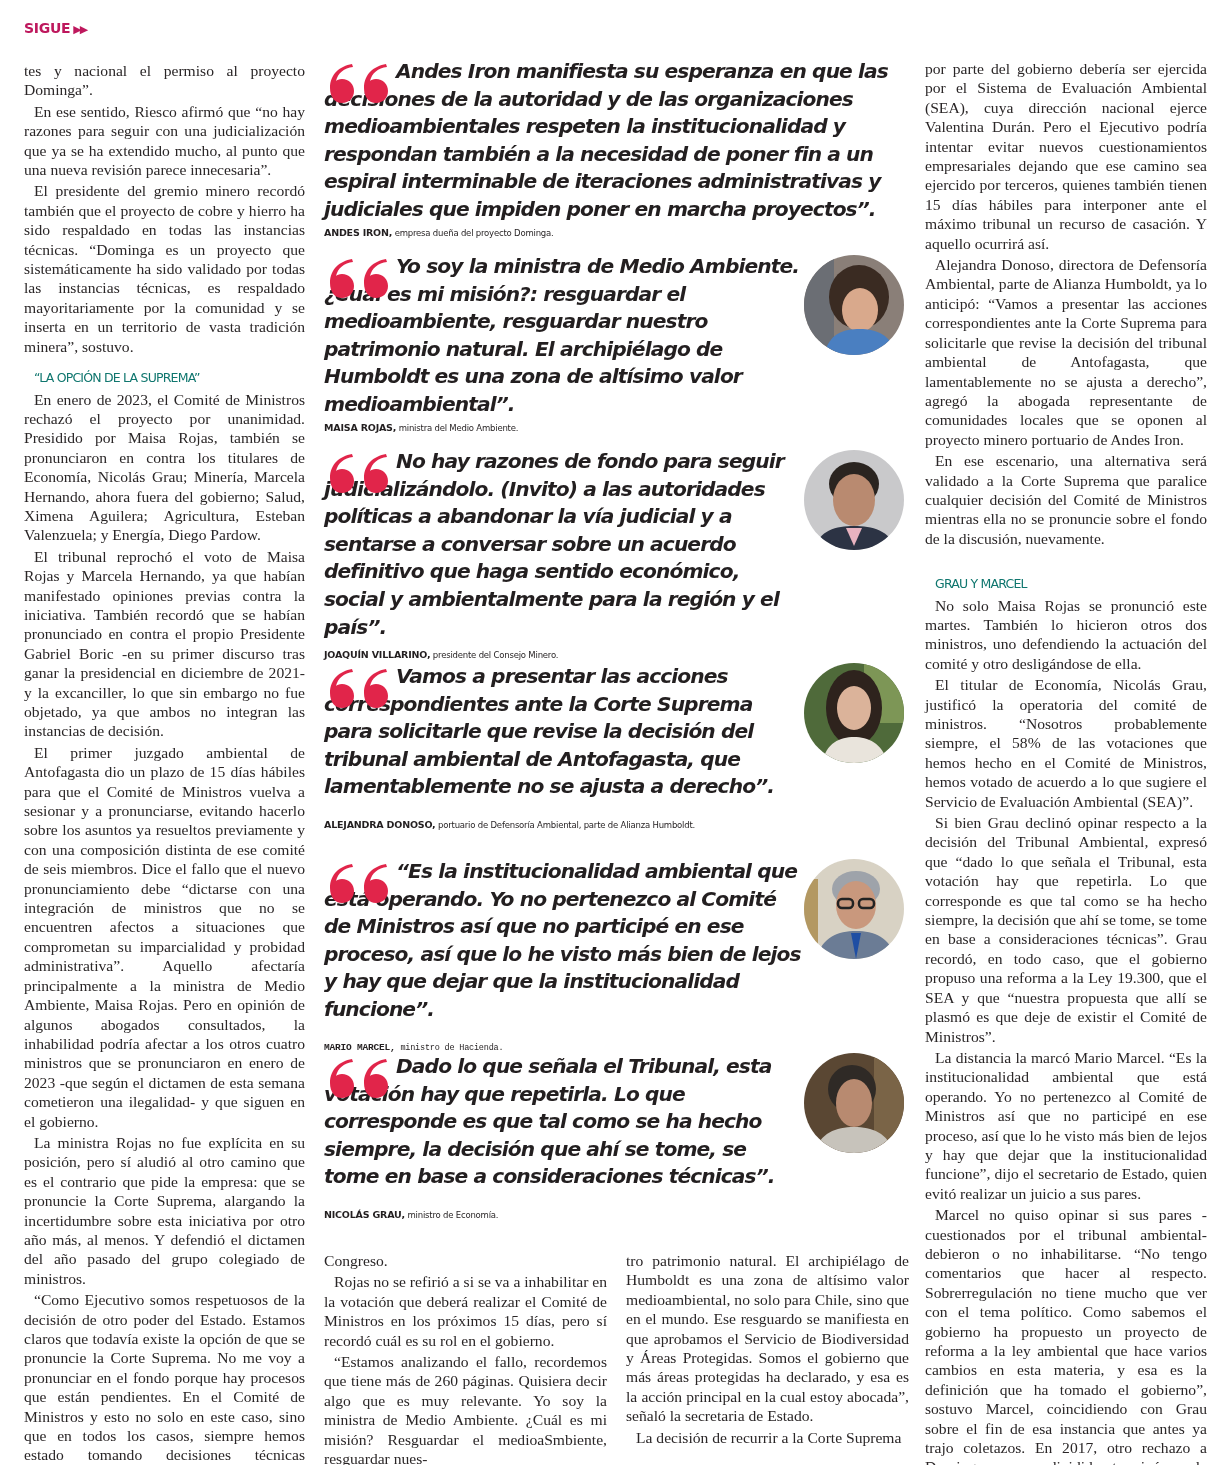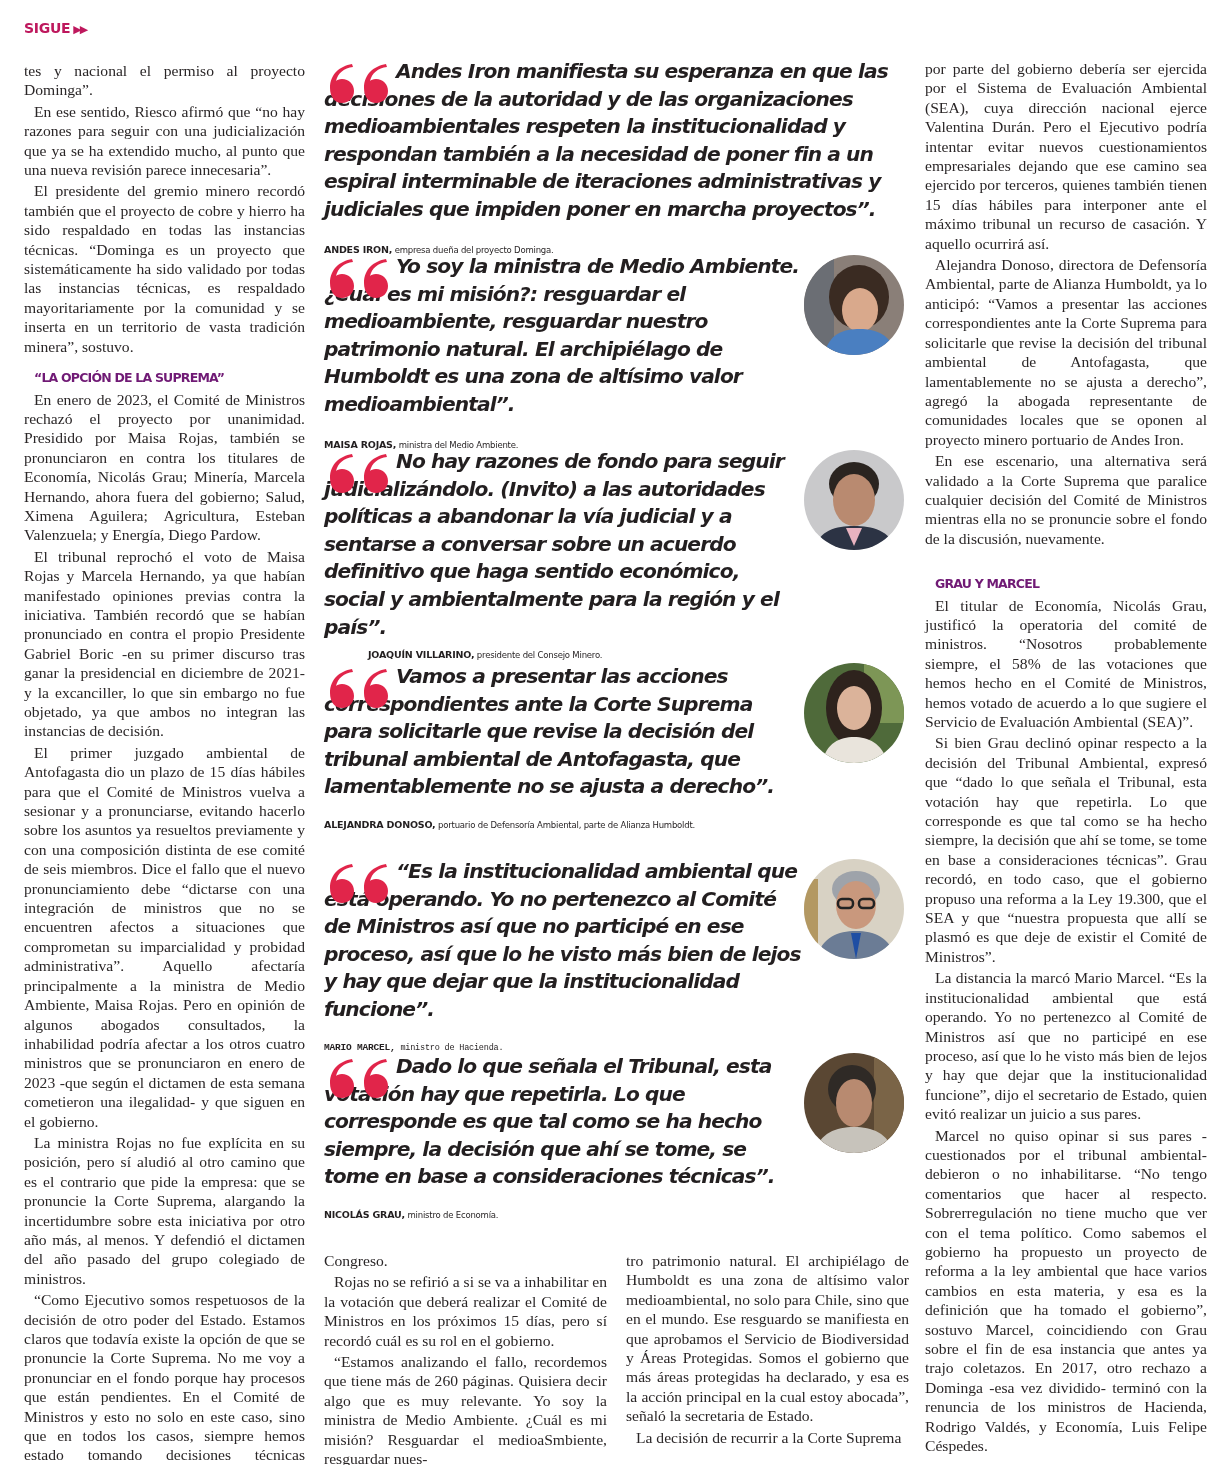--- a/index.html
+++ b/index.html
@@ -10,29 +10,29 @@
 
   .col { position: absolute; font-family: "Liberation Serif", "DejaVu Serif", serif; font-size: 15.6px; line-height: 19.4px; text-align: justify; hyphens: manual; color: #2a2627; }
   .col p { margin: 0; text-indent: 10px; }
   .col p.noindent { text-indent: 0; }
   .col p.gap { margin-top: 2px; }
   .col1 { left: 24px; top: 61px; width: 281px; }
   .col4 { left: 925px; top: 59px; width: 282px; }
   .col2b { left: 324px; top: 1251px; width: 283px; }
   .col3b { left: 626px; top: 1251px; width: 283px; }
 
-  .subhead { font-family: "DejaVu Sans", sans-serif; font-weight: 700; font-size: 12.5px; letter-spacing: -0.8px; color: #701a75; margin: 12px 0 2px 10px; text-transform: uppercase; }
+  .subhead { font-family: "DejaVu Sans", sans-serif; font-weight: 400; font-size: 12.5px; letter-spacing: -0.8px; color: #0f766e; margin: 12px 0 2px 10px; text-transform: uppercase; }
   .col4 .subhead { margin-top: 26px; }
 
   .quote-block { position: absolute; left: 324px; width: 582px; }
   .qmark { position: absolute; left: 2px; top: 0; width: 64px; height: 46px; }
   .qmark svg { width: 64px; height: 46px; display: block; }
   .qtext { font-family: "DejaVu Sans", sans-serif; font-style: italic; font-weight: 700; font-size: 20.2px; line-height: 27.6px; letter-spacing: -0.9px; color: #231f20; margin: 0; text-indent: 72px; }
   .qtext.with-photo { width: 480px; }
-  .attrib { margin-top: 20px; font-family: "DejaVu Sans", sans-serif; font-size: 8.5px; color: #231f20; letter-spacing: -0.2px; }
+  .attrib { margin-top: 3px; font-family: "DejaVu Sans", sans-serif; font-size: 8.5px; color: #231f20; letter-spacing: -0.2px; }
   .attrib .who { font-weight: 700; font-size: 9.5px; }
 
   .photo { position: absolute; right: 2px; width: 100px; height: 100px; border-radius: 50%; overflow: hidden; }
   .photo svg { width: 100px; height: 100px; display: block; }
 </style>
 </head>
 <body>
 
 <div class="sigue">
   <span>SIGUE</span><span class="arrows">▶▶</span>
@@ -97,21 +97,21 @@
   <div class="photo" style="top:2px;">
     <svg viewBox="0 0 100 100">
         <rect width="100" height="100" fill="#c9c9cb"></rect>
         <ellipse cx="50" cy="34" rx="25" ry="22" fill="#2a2420"></ellipse>
         <ellipse cx="50" cy="50" rx="21" ry="26" fill="#b98a70"></ellipse>
         <path d="M10 100 C15 80 32 76 50 76 C68 76 86 80 92 100 Z" fill="#2c3344"></path>
         <path d="M42 78 L50 96 L58 78 Z" fill="#e8b3c0"></path>
       </svg>
   </div>
   <p class="qtext with-photo">No hay razones de fondo para seguir judicializándolo. (Invito) a las autoridades políticas a abandonar la vía judicial y a sentarse a conversar sobre un acuerdo definitivo que haga sentido económico, social y ambientalmente para la región y el país”.</p>
-  <div class="attrib" style="margin-top:8px;margin-left:44px;"><span class="who">JOAQUÍN VILLARINO,</span><span> presidente del Consejo Minero.</span></div>
+  <div class="attrib" style="margin-top:8px;"><span class="who">JOAQUÍN VILLARINO,</span><span> presidente del Consejo Minero.</span></div>
 </div>
 
 <div class="quote-block" style="top:663px;">
   <div class="qmark">
     <svg viewBox="0 0 64 46">
         <g fill="#e1254a">
           <path d="M26 6 C14 8 4 16 4 30 C4 39 9 45 16 45 C23 45 28 40 28 33 C28 26 23 21 16 21 C13 21 11 22 10 23 C12 15 18 10 27 9 Z"></path>
           <path d="M60 6 C48 8 38 16 38 30 C38 39 43 45 50 45 C57 45 62 40 62 33 C62 26 57 21 50 21 C47 21 45 22 44 23 C46 15 52 10 61 9 Z"></path>
         </g>
       </svg>
@@ -185,17 +185,18 @@
 <div class="col col3b">
   <p class="noindent">tro patrimonio natural. El archipiélago de Humboldt es una zona de altísimo valor medioambiental, no solo para Chile, sino que en el mundo. Ese resguardo se manifiesta en que aprobamos el Servicio de Biodiversidad y Áreas Protegidas. Somos el gobierno que más áreas protegidas ha declarado, y esa es la acción principal en la cual estoy abocada”, señaló la secretaria de Estado.</p>
   <p class="gap">La decisión de recurrir a la Corte Suprema</p>
 </div>
 
 <div class="col col4">
   <p class="noindent">por parte del gobierno debería ser ejercida por el Sistema de Evaluación Ambiental (SEA), cuya dirección nacional ejerce Valentina Durán. Pero el Ejecutivo podría intentar evitar nuevos cuestionamientos empresariales dejando que ese camino sea ejercido por terceros, quienes también tienen 15 días hábiles para interponer ante el máximo tribunal un recurso de casación. Y aquello ocurrirá así.</p>
   <p class="gap">Alejandra Donoso, directora de Defensoría Ambiental, parte de Alianza Humboldt, ya lo anticipó: “Vamos a presentar las acciones correspondientes ante la Corte Suprema para solicitarle que revise la decisión del tribunal ambiental de Antofagasta, que lamentablemente no se ajusta a derecho”, agregó la abogada representante de comunidades locales que se oponen al proyecto minero portuario de Andes Iron.</p>
   <p class="gap">En ese escenario, una alternativa será validado a la Corte Suprema que paralice cualquier decisión del Comité de Ministros mientras ella no se pronuncie sobre el fondo de la discusión, nuevamente.</p>
   <div class="subhead">GRAU Y MARCEL</div>
+  <p>No solo Maisa Rojas se pronunció este martes. También lo hicieron otros dos ministros, uno defendiendo la actuación del comité y otro desligándose de ella.</p>
   <p class="gap">El titular de Economía, Nicolás Grau, justificó la operatoria del comité de ministros. “Nosotros probablemente siempre, el 58% de las votaciones que hemos hecho en el Comité de Ministros, hemos votado de acuerdo a lo que sugiere el Servicio de Evaluación Ambiental (SEA)”.</p>
   <p class="gap">Si bien Grau declinó opinar respecto a la decisión del Tribunal Ambiental, expresó que “dado lo que señala el Tribunal, esta votación hay que repetirla. Lo que corresponde es que tal como se ha hecho siempre, la decisión que ahí se tome, se tome en base a consideraciones técnicas”. Grau recordó, en todo caso, que el gobierno propuso una reforma a la Ley 19.300, que el SEA y que “nuestra propuesta que allí se plasmó es que deje de existir el Comité de Ministros”.</p>
   <p class="gap">La distancia la marcó Mario Marcel. “Es la institucionalidad ambiental que está operando. Yo no pertenezco al Comité de Ministros así que no participé en ese proceso, así que lo he visto más bien de lejos y hay que dejar que la institucionalidad funcione”, dijo el secretario de Estado, quien evitó realizar un juicio a sus pares.</p>
   <p class="gap"><span>Marcel no quiso opinar si sus pares -cuestionados por el tribunal ambiental- debieron o no inhabilitarse. “No tengo comentarios que hacer al respecto. Sobrerregulación no tiene mucho que ver con el tema político. Como sabemos el gobierno ha propuesto un proyecto de reforma a la ley ambiental que hace varios cambios en esta materia, y esa es la definición que ha tomado el gobierno”, sostuvo Marcel, coincidiendo con Grau sobre el fin de esa instancia que antes ya trajo coletazos. En 2017, otro rechazo a Dominga -esa vez dividido- terminó con la renuncia de los ministros de Hacienda, Rodrigo Valdés, y Economía, Luis Felipe Céspedes.</span></p>
 </div>
 
 </body></html>

